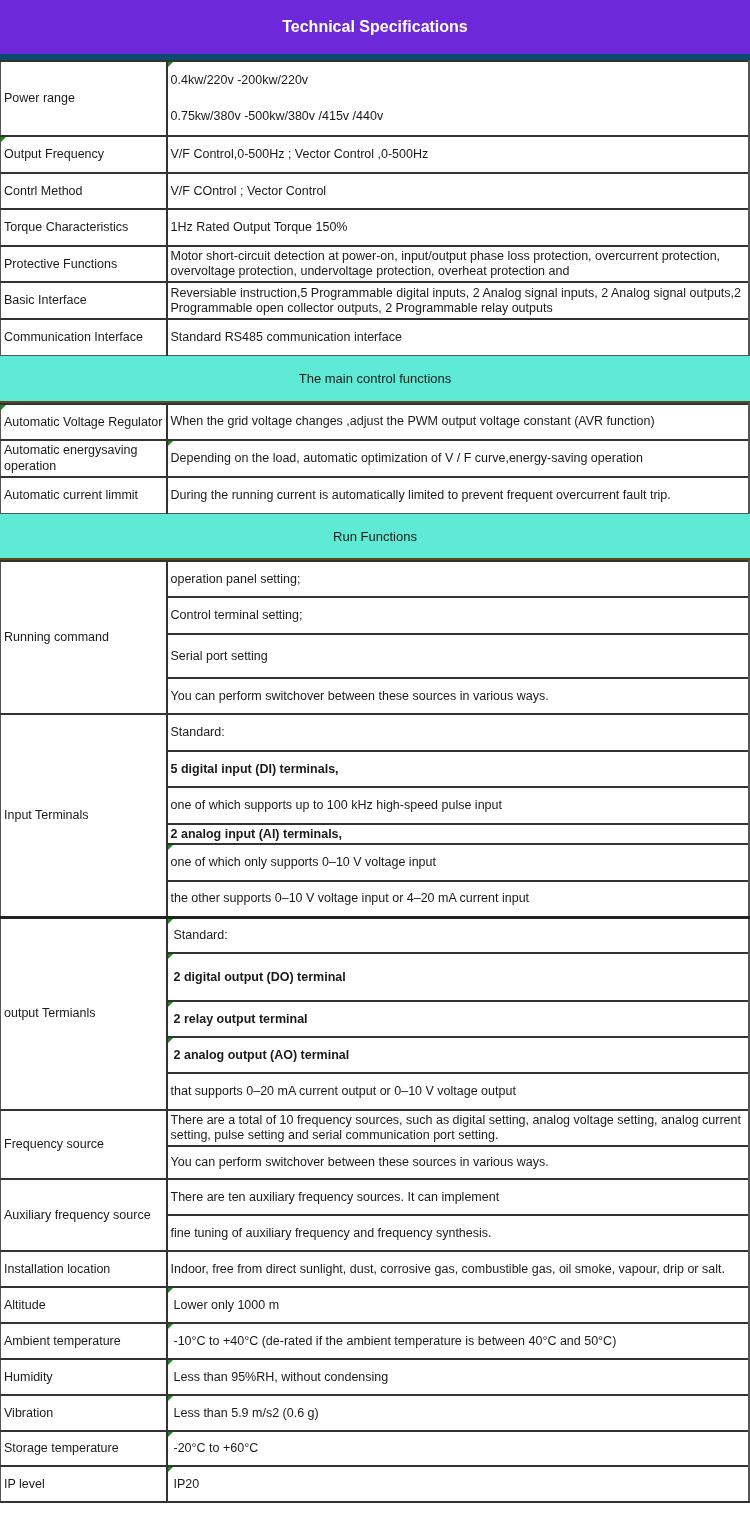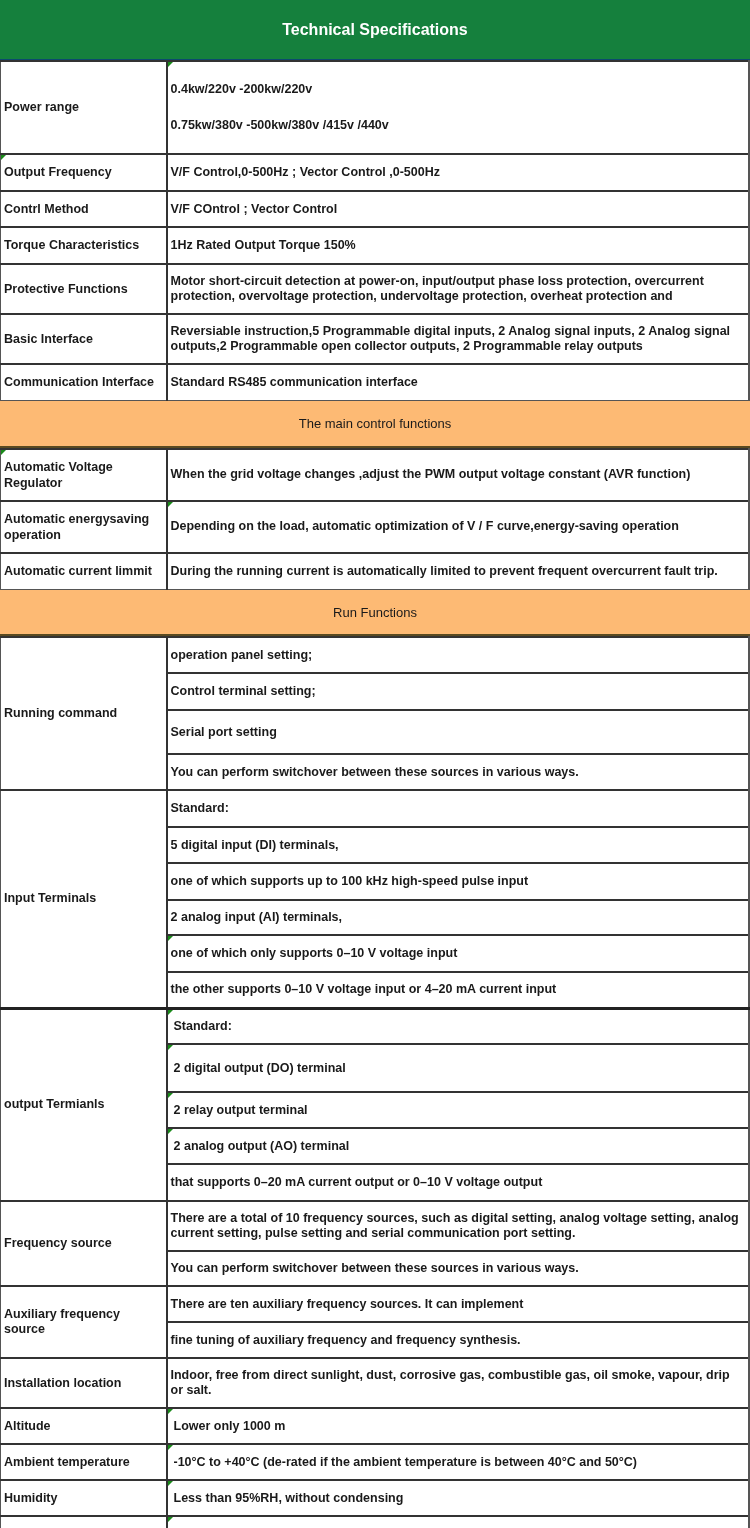--- a/index.html
+++ b/index.html
@@ -1,33 +1,33 @@
 <!DOCTYPE html>
 <html><head>
 <meta charset="utf-8">
 <style>
   html, body { margin: 0; padding: 0; background: #ffffff; }
   body { width: 750px; height: 1528px; overflow: hidden; font-family: "Liberation Sans", sans-serif; color: #1a1a1a; }
   .sheet { position: relative; width: 750px; }
   .title-bar {
-    height: 60px; background: #15803d; color: #ffffff;
+    height: 60px; background: #6d28d9; color: #ffffff;
     display: flex; align-items: center; justify-content: center;
-    font-weight: bold; font-size: 16px; border-bottom: 1px solid #0c4a6e;
+    font-weight: bold; font-size: 16px; border-bottom: 6px solid #0c4a6e;
     box-sizing: border-box;
   }
   .section-bar {
-    background: #fdba74; display: flex; align-items: center; justify-content: center;
+    background: #5eead4; display: flex; align-items: center; justify-content: center;
     font-size: 13px; color: #1a1a1a; box-sizing: border-box;
     border-bottom: 2px solid #5a4a20;
   }
   table.spec { border-collapse: collapse; width: 750px; table-layout: fixed; }
   table.spec td {
     border-top: 2px solid #333; border-bottom: 1px solid #555;
-    font-size: 12.5px; line-height: 15px; padding: 9px 3px; vertical-align: middle;
-    box-sizing: border-box; overflow: hidden; font-weight: bold;
+    font-size: 12.5px; line-height: 15px; padding: 0 3px; vertical-align: middle;
+    box-sizing: border-box; overflow: hidden;
   }
   table.spec td.label { width: 166px; border-right: 2px solid #333; border-left: 1px solid #555; }
   table.spec td.value { border-right: 2px solid #555; position: relative; }
   td.bold { font-weight: bold; }
   td.pad { padding-left: 6px !important; }
   .tick::before {
     content: ""; position: absolute; left: 0; top: 0;
     border-top: 5px solid #1a8a1a; border-right: 5px solid transparent;
   }
   .pr-lines { display: flex; flex-direction: column; justify-content: space-around; height: 100%; }

